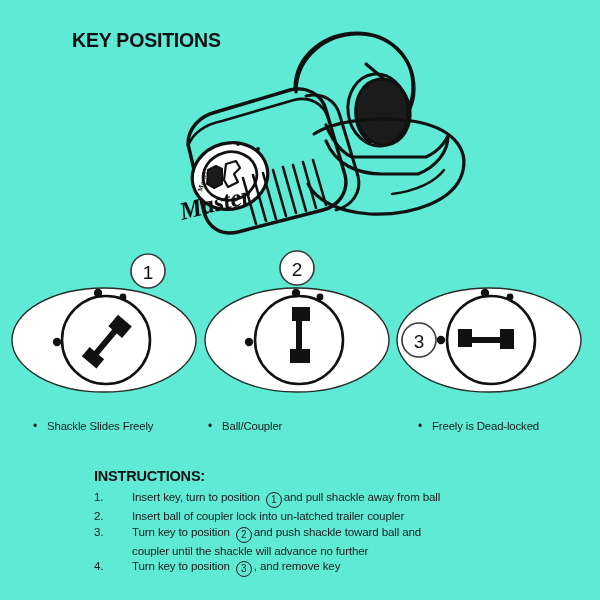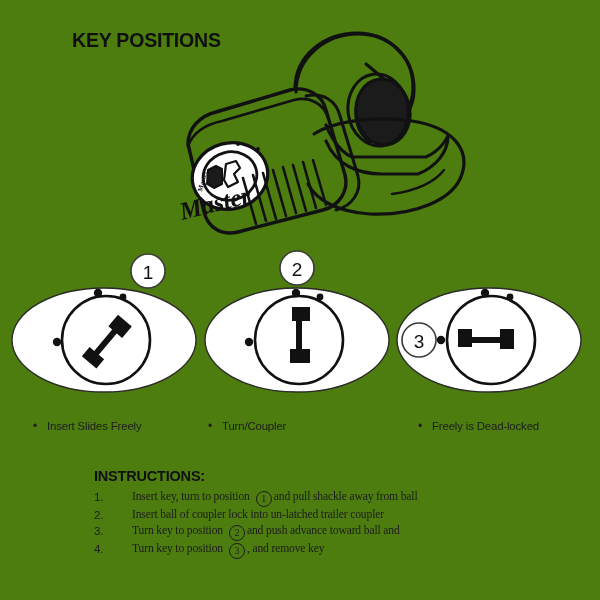--- a/index.html
+++ b/index.html
@@ -14,21 +14,21 @@
     overflow: hidden;
     font-family: "Liberation Sans", sans-serif;
     color: #1a1a1a;
   }
 
   #page {
     position: absolute;
     inset: 0;
     width: 600px;
     height: 600px;
-    background: #4d7c0f;
+    background: #5eead4;
   }
 
   
   .title {
     position: absolute;
     left: 72px;
     top: 29px;
     font-size: 19.5px;
     font-weight: bold;
     letter-spacing: -0.2px;
@@ -114,21 +114,20 @@
     margin-bottom: 0px;
   }
   .instr-num {
     width: 38px;
     flex: 0 0 38px;
     font-size: 11.6px;
     line-height: 15.6px;
   }
   .instr-body {
     flex: 1 1 auto;
-    font-family: Liberation Serif, serif;
   }
   .instr-line { display: block; white-space: nowrap; }
 
   
   .circ {
     display: inline-block;
     width: 14px;
     height: 14px;
     line-height: 13px;
     border: 1px solid #1d1d1d;
@@ -267,26 +266,26 @@
         <text x="419" y="100" text-anchor="middle" font-family="'Liberation Sans', sans-serif" font-size="19" fill="#111111">3</text>
       </g>
 
     </svg>
   </div>
 
   <div class="captions">
 
     <div class="caption cap-1">
       <span class="bullet">•</span>
-      <span class="ctext">Insert Slides Freely</span>
+      <span class="ctext">Shackle Slides Freely</span>
     </div>
 
     <div class="caption cap-2">
       <span class="bullet">•</span>
-      <span class="ctext">Turn/Coupler</span>
+      <span class="ctext">Ball/Coupler</span>
     </div>
 
     <div class="caption cap-3">
       <span class="bullet">•</span>
       <span class="ctext">Freely is Dead-locked</span>
     </div>
 
   </div>
 
   <div class="instructions">
@@ -304,21 +303,22 @@
       <div class="instr-row">
         <span class="instr-num">2.</span>
         <span class="instr-body">
           <span class="instr-line">Insert ball of coupler lock into un-latched trailer coupler</span>
         </span>
       </div>
 
       <div class="instr-row">
         <span class="instr-num">3.</span>
         <span class="instr-body">
-          <span class="instr-line"><span>Turn key to position</span><span class="sp"></span><span class="circ">2</span><span>and push advance toward ball and</span></span>
+          <span class="instr-line"><span>Turn key to position</span><span class="sp"></span><span class="circ">2</span><span>and push shackle toward ball and</span></span>
+          <span class="instr-line">coupler until the shackle will advance no further</span>
         </span>
       </div>
 
       <div class="instr-row">
         <span class="instr-num">4.</span>
         <span class="instr-body">
           <span class="instr-line"><span>Turn key to position</span><span class="sp"></span><span class="circ">3</span><span>, and remove key</span></span>
         </span>
       </div>
 

